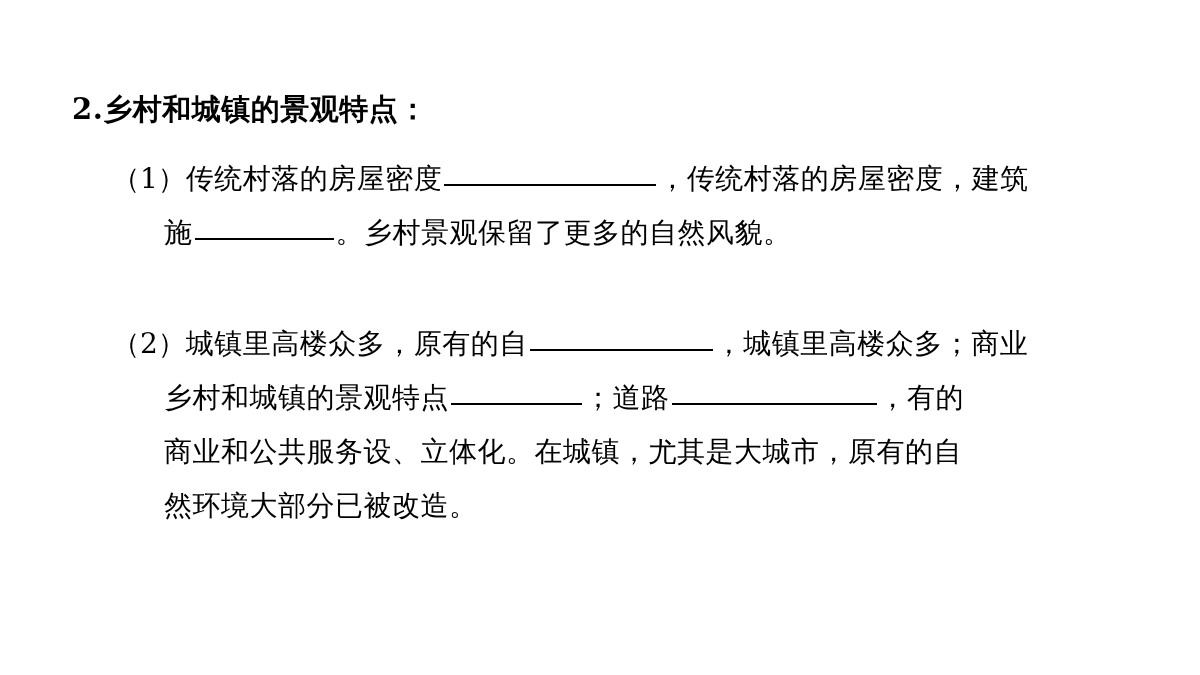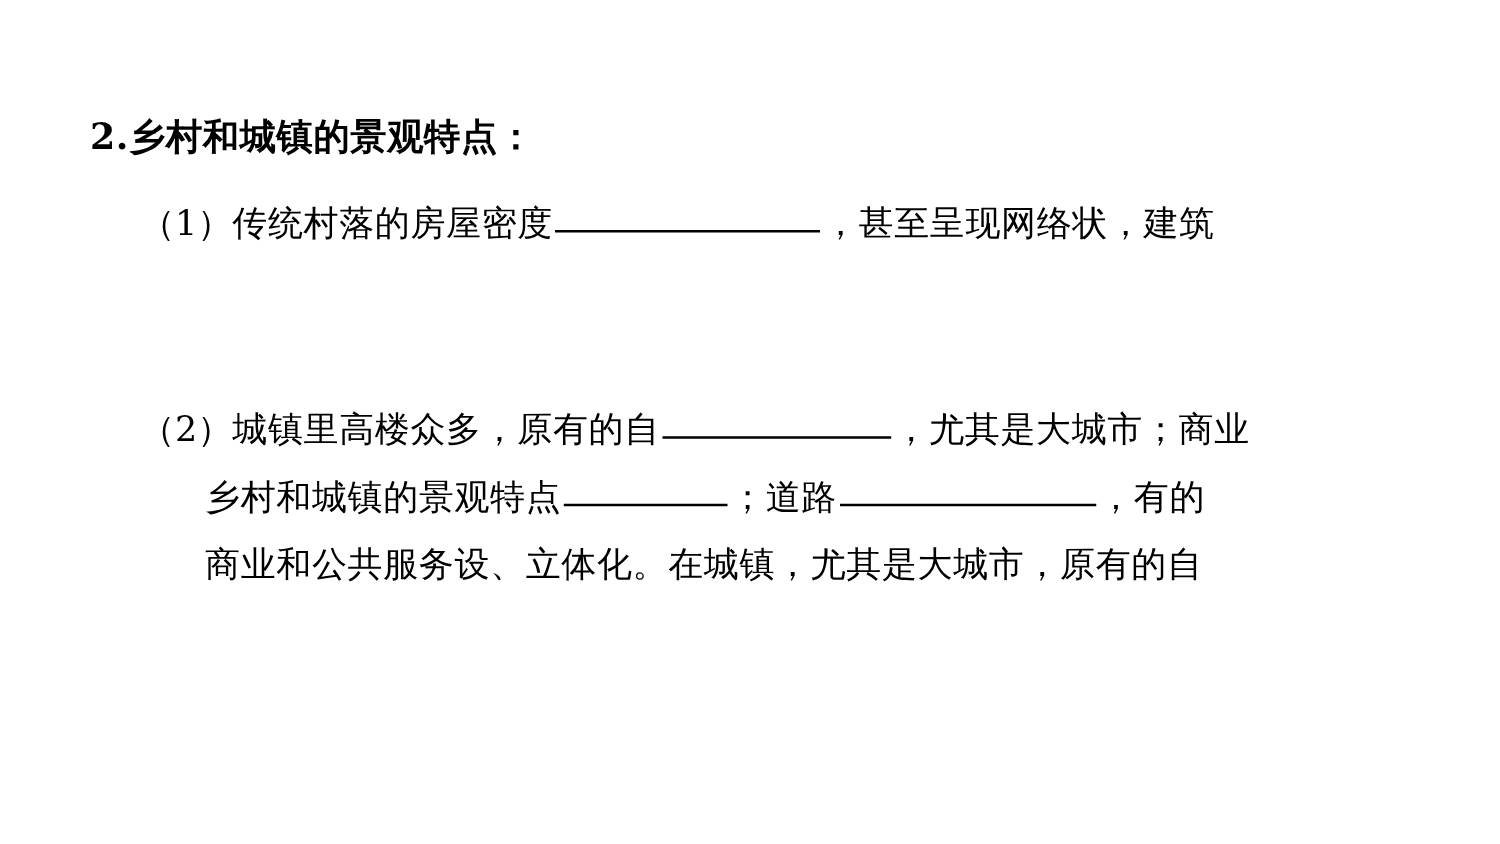--- a/index.html
+++ b/index.html
@@ -89,37 +89,43 @@
 
 <div class="slide">
 
   <div class="heading">
     <span class="num">2.</span><span class="htitle">乡村和城镇的景观特点：</span>
   </div>
 
   <div class="qblock" id="block-1">
 
     <div class="qline">
-      <span class="marker">（1）</span><span class="txt">传统村落的房屋密度</span><span class="blank w215"></span><span class="txt">，甚至呈现网络状，建筑</span>
+      <span class="marker">（1）</span><span class="txt">传统村落的房屋密度</span><span class="blank w215"></span><span class="txt">，传统村落的房屋密度，建筑</span>
     </div>
 
 
+    <div class="qline indent">
+      <span class="txt">施</span><span class="blank w140"></span><span class="txt">。乡村景观保留了更多的自然风貌。</span>
+    </div>
 
   </div>
 
   <div class="qblock" id="block-2">
 
     <div class="qline">
-      <span class="marker">（2）</span><span class="txt">城镇里高楼众多，原有的自</span><span class="blank w183"></span><span class="txt">，尤其是大城市；商业</span>
+      <span class="marker">（2）</span><span class="txt">城镇里高楼众多，原有的自</span><span class="blank w183"></span><span class="txt">，城镇里高楼众多；商业</span>
     </div>
 
     <div class="qline indent">
       <span class="txt">乡村和城镇的景观特点</span><span class="blank w132"></span><span class="txt">；道路</span><span class="blank w206"></span><span class="txt">，有的</span>
     </div>
 
     <div class="qline indent">
       <span class="txt">商业和公共服务设、立体化。在城镇，尤其是大城市，原有的自</span>
     </div>
 
+    <div class="qline indent">
+      <span class="txt">然环境大部分已被改造。</span>
+    </div>
 
   </div>
 
 </div>
 
 </body></html>

